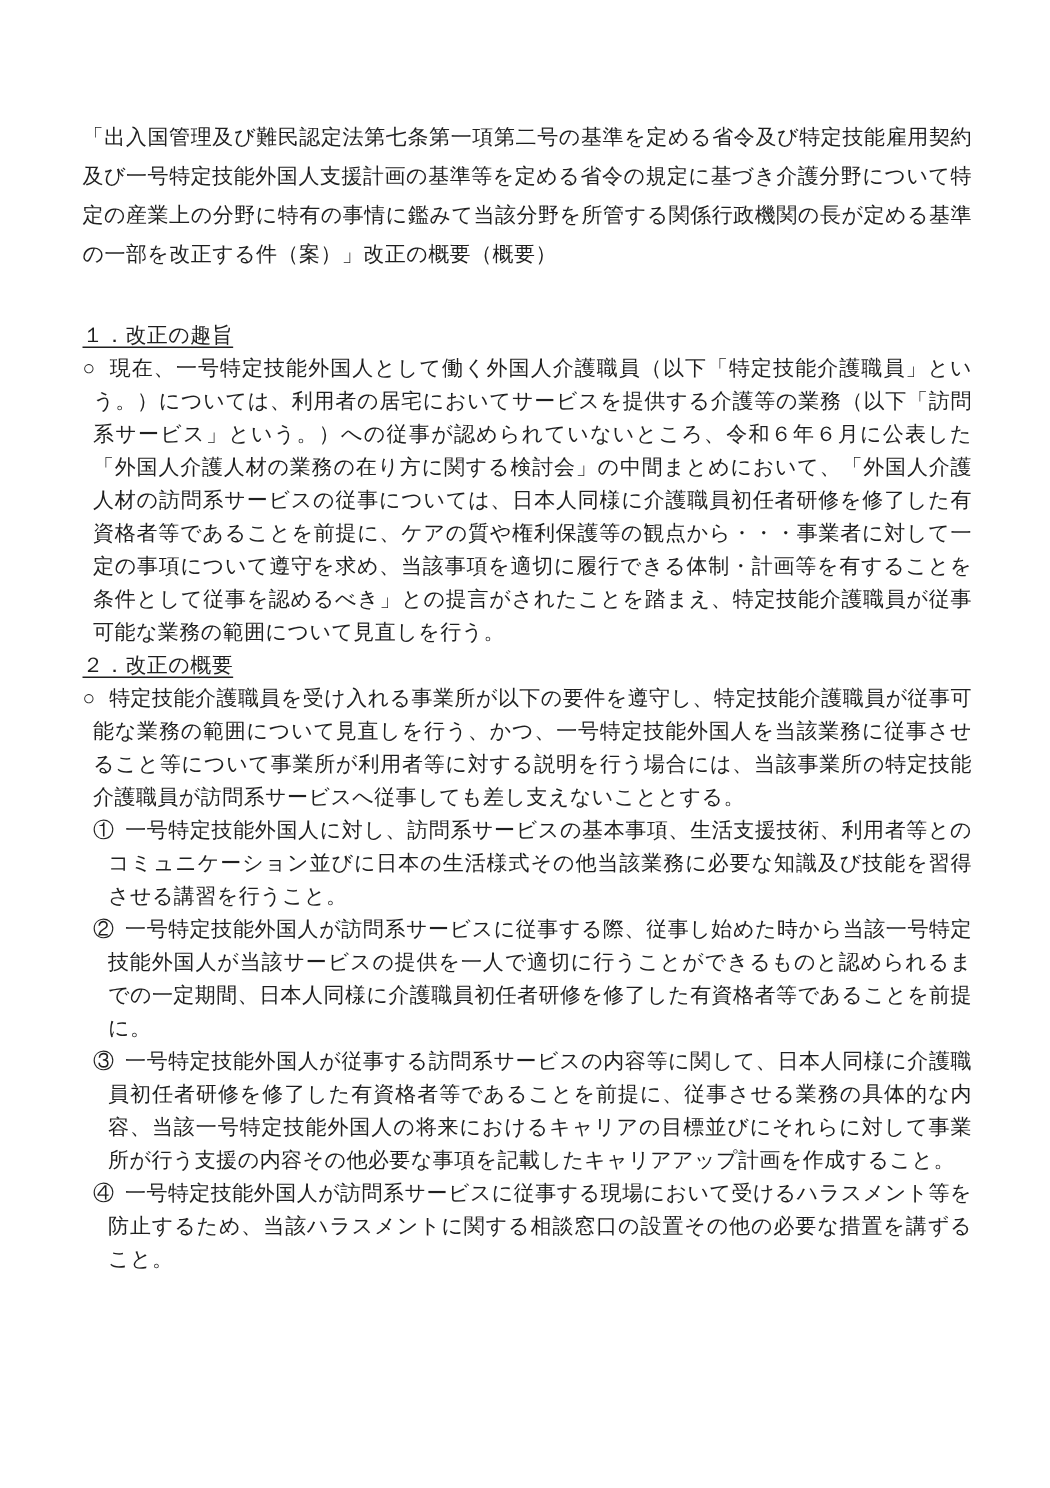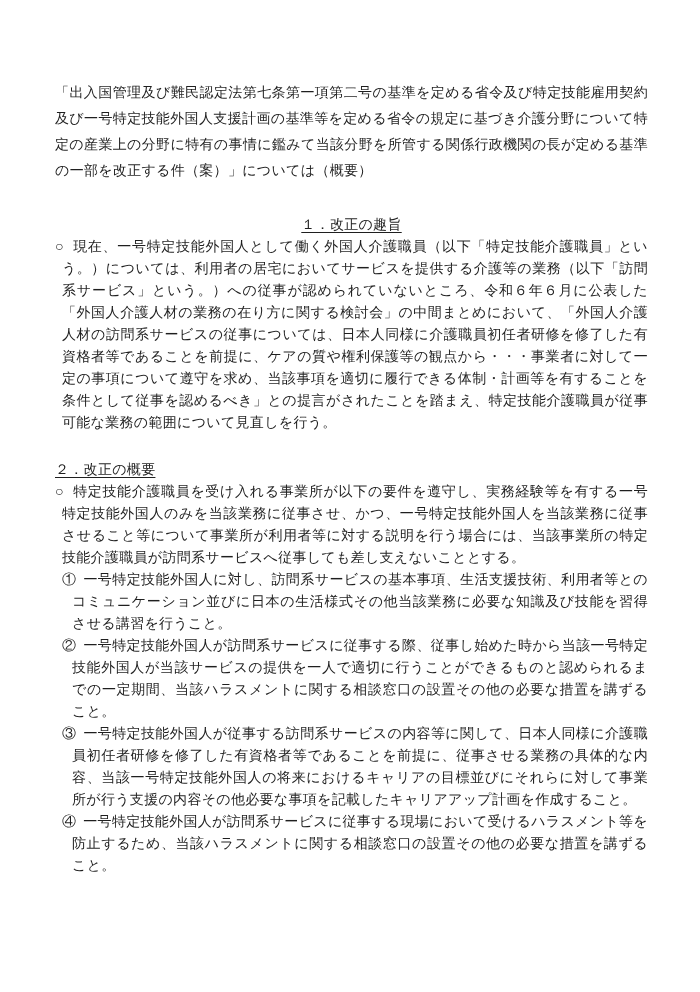--- a/index.html
+++ b/index.html
@@ -31,22 +31,22 @@
     font-size: 14px;
     font-weight: normal;
     line-height: 22px;
     letter-spacing: 0.3px;
   }
   .sec-heading .u {
     text-decoration: underline;
     text-underline-offset: 3px;
     text-decoration-thickness: 1px;
   }
-  .h1 { margin-top: 30px; text-align: center; }
-  .h2 { margin-top: 25px; }
+  .h1 { margin-top: 30px; }
+  .h2 { margin-top: 0; }
   .o-para {
     margin: 0;
     line-height: 22px;
     letter-spacing: 0.3px;
     text-align: justify;
     text-justify: inter-ideograph;
     padding-left: 7px;
     text-indent: -7px;
   }
   .o-para .marker { margin-right: 9px; }
@@ -59,32 +59,32 @@
     padding-left: 17px;
     text-indent: -10px;
   }
   .num-item .marker { margin-right: 7px; }
 </style>
 </head>
 <body>
 
 <div class="page">
 
-  <p class="doc-title">「出入国管理及び難民認定法第七条第一項第二号の基準を定める省令及び特定技能雇用契約及び一号特定技能外国人支援計画の基準等を定める省令の規定に基づき介護分野について特定の産業上の分野に特有の事情に鑑みて当該分野を所管する関係行政機関の長が定める基準の一部を改正する件（案）」については（概要）</p>
+  <p class="doc-title">「出入国管理及び難民認定法第七条第一項第二号の基準を定める省令及び特定技能雇用契約及び一号特定技能外国人支援計画の基準等を定める省令の規定に基づき介護分野について特定の産業上の分野に特有の事情に鑑みて当該分野を所管する関係行政機関の長が定める基準の一部を改正する件（案）」改正の概要（概要）</p>
 
   <h2 class="sec-heading h1"><span class="u">１．改正の趣旨</span></h2>
 
   <p class="o-para"><span class="marker">○</span><span>現在、一号特定技能外国人として働く外国人介護職員（以下「特定技能介護職員」という。）については、利用者の居宅においてサービスを提供する介護等の業務（以下「訪問系サービス」という。）への従事が認められていないところ、令和６年６月に公表した「外国人介護人材の業務の在り方に関する検討会」の中間まとめにおいて、「外国人介護人材の訪問系サービスの従事については、日本人同様に介護職員初任者研修を修了した有資格者等であることを前提に、ケアの質や権利保護等の観点から・・・事業者に対して一定の事項について遵守を求め、当該事項を適切に履行できる体制・計画等を有することを条件として従事を認めるべき」との提言がされたことを踏まえ、特定技能介護職員が従事可能な業務の範囲について見直しを行う。</span></p>
 
   <h2 class="sec-heading h2"><span class="u">２．改正の概要</span></h2>
 
-  <p class="o-para"><span class="marker">○</span><span>特定技能介護職員を受け入れる事業所が以下の要件を遵守し、実務経験等を有する一号特定技能外国人のみを当該業務に従事させ、かつ、一号特定技能外国人を当該業務に従事させること等について事業所が利用者等に対する説明を行う場合には、当該事業所の特定技能介護職員が訪問系サービスへ従事しても差し支えないこととする。</span></p>
+  <p class="o-para"><span class="marker">○</span><span>特定技能介護職員を受け入れる事業所が以下の要件を遵守し、特定技能介護職員が従事可能な業務の範囲について見直しを行う、かつ、一号特定技能外国人を当該業務に従事させること等について事業所が利用者等に対する説明を行う場合には、当該事業所の特定技能介護職員が訪問系サービスへ従事しても差し支えないこととする。</span></p>
 
   <p class="num-item"><span class="marker">①</span><span>一号特定技能外国人に対し、訪問系サービスの基本事項、生活支援技術、利用者等とのコミュニケーション並びに日本の生活様式その他当該業務に必要な知識及び技能を習得させる講習を行うこと。</span></p>
 
-  <p class="num-item"><span class="marker">②</span><span>一号特定技能外国人が訪問系サービスに従事する際、従事し始めた時から当該一号特定技能外国人が当該サービスの提供を一人で適切に行うことができるものと認められるまでの一定期間、当該ハラスメントに関する相談窓口の設置その他の必要な措置を講ずること。</span></p>
+  <p class="num-item"><span class="marker">②</span><span>一号特定技能外国人が訪問系サービスに従事する際、従事し始めた時から当該一号特定技能外国人が当該サービスの提供を一人で適切に行うことができるものと認められるまでの一定期間、日本人同様に介護職員初任者研修を修了した有資格者等であることを前提に。</span></p>
 
   <p class="num-item"><span class="marker">③</span><span>一号特定技能外国人が従事する訪問系サービスの内容等に関して、日本人同様に介護職員初任者研修を修了した有資格者等であることを前提に、従事させる業務の具体的な内容、当該一号特定技能外国人の将来におけるキャリアの目標並びにそれらに対して事業所が行う支援の内容その他必要な事項を記載したキャリアアップ計画を作成すること。</span></p>
 
   <p class="num-item"><span class="marker">④</span><span>一号特定技能外国人が訪問系サービスに従事する現場において受けるハラスメント等を防止するため、当該ハラスメントに関する相談窓口の設置その他の必要な措置を講ずること。</span></p>
 
 
 </div>
 
 </body></html>

